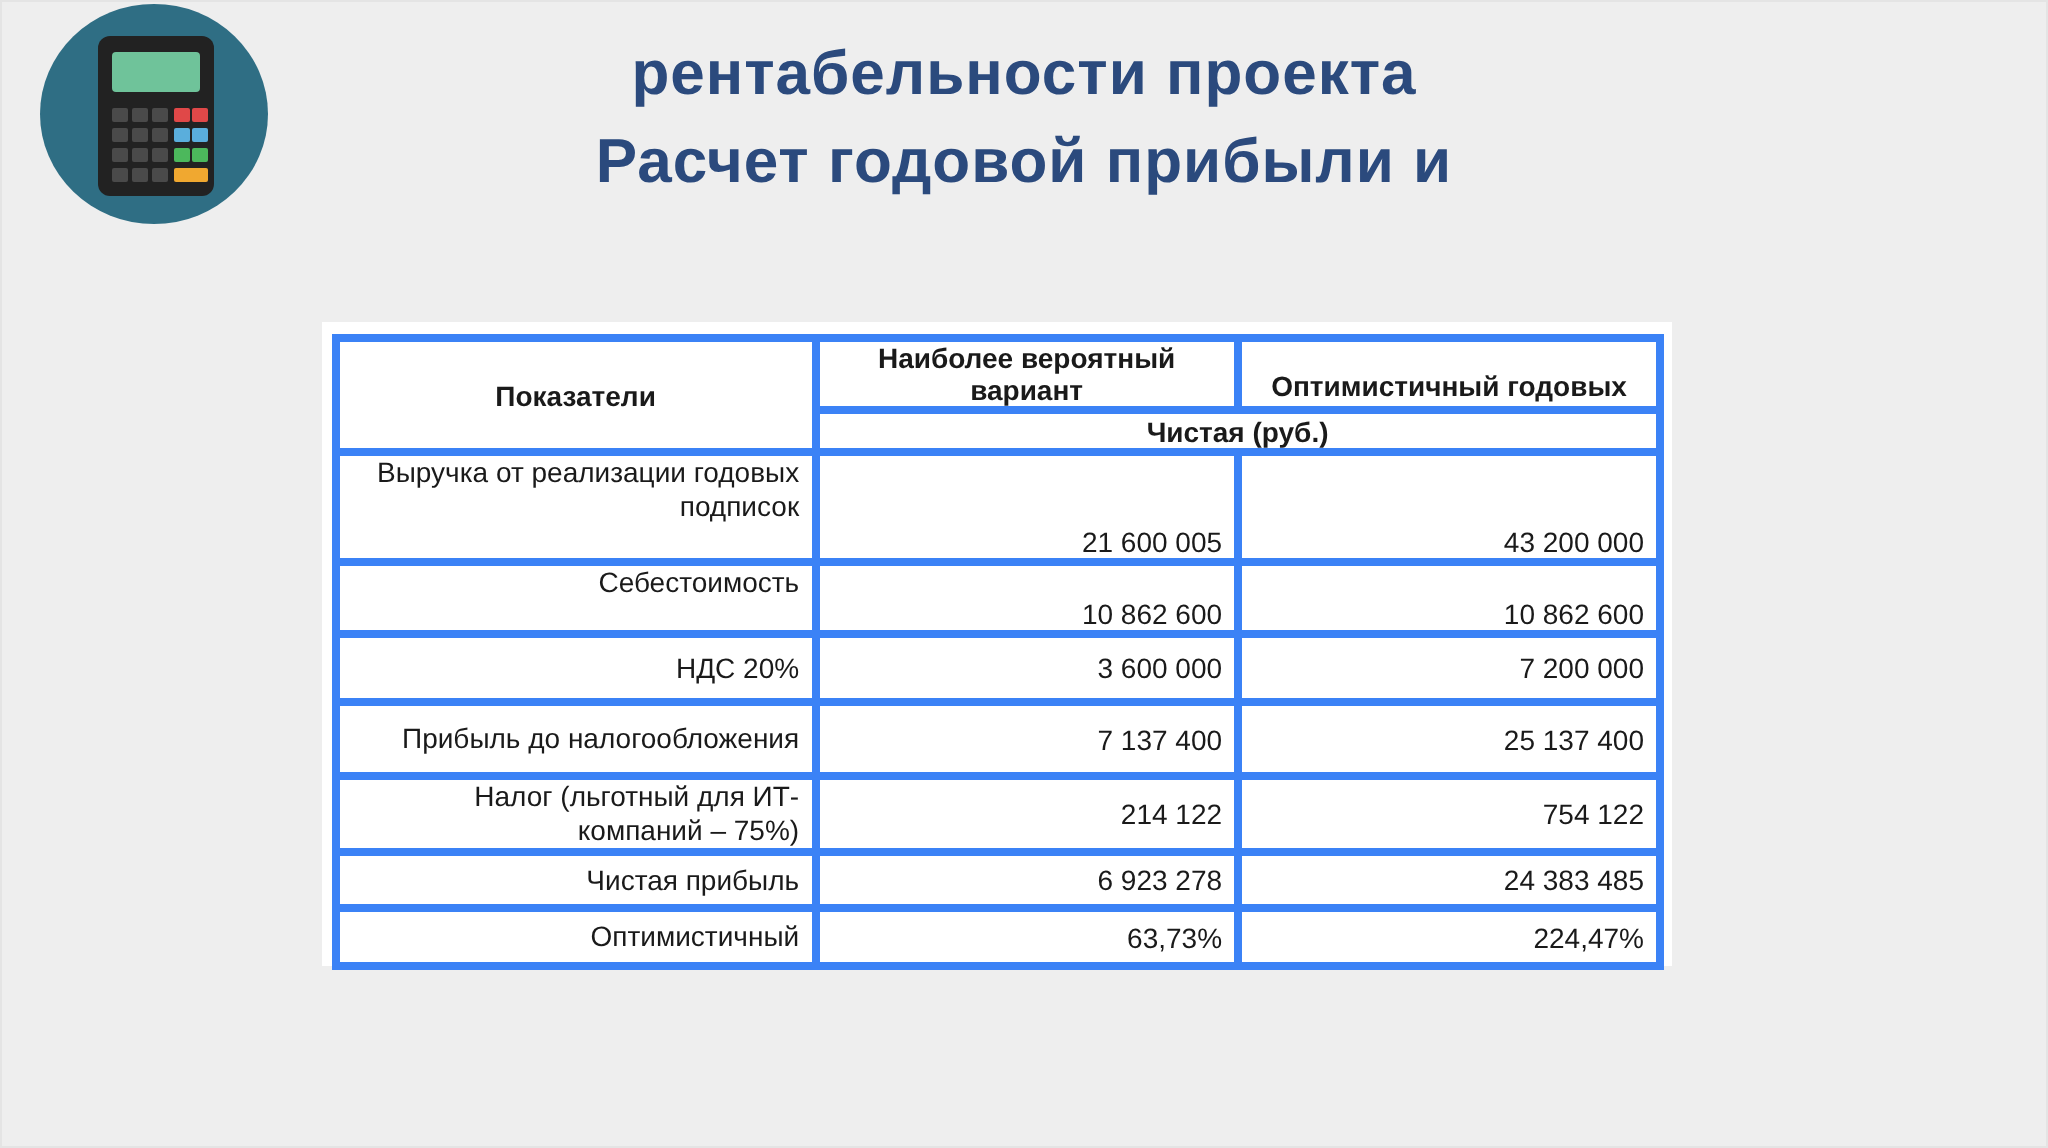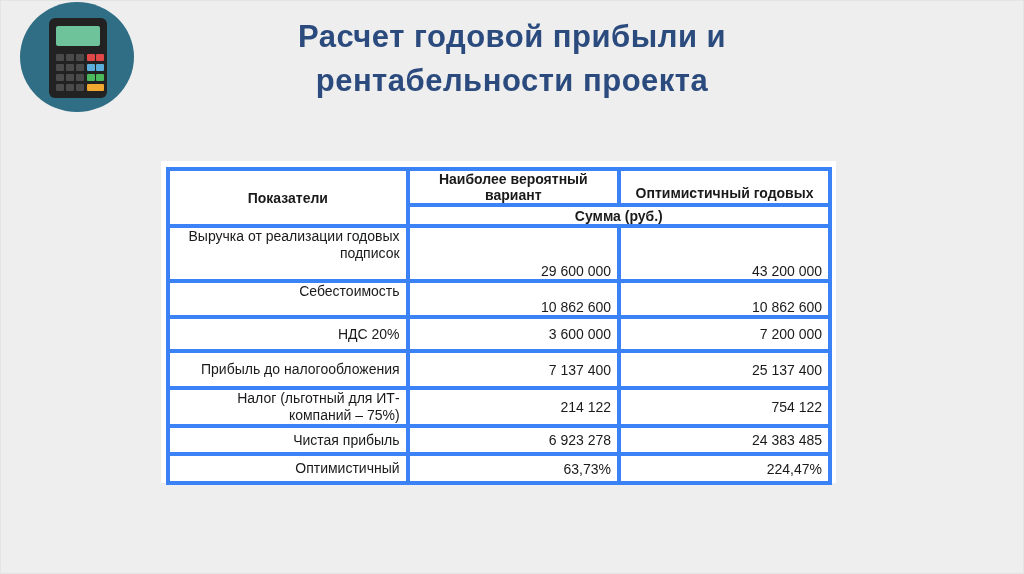--- a/index.html
+++ b/index.html
@@ -75,44 +75,44 @@
     <div class="calc-key" style="left:47px;top:36px;background:#e04848"></div>
     <div class="calc-key" style="left:38px;top:46px;background:#5aaedc"></div>
     <div class="calc-key" style="left:47px;top:46px;background:#5aaedc"></div>
     <div class="calc-key" style="left:38px;top:56px;background:#4cb85c"></div>
     <div class="calc-key" style="left:47px;top:56px;background:#4cb85c"></div>
     <div class="calc-key" style="left:38px;top:66px;width:17px;background:#f0a830"></div>
   </div>
 </div>
 
 <div class="title">
+  <div>рентабельности проекта</div>
   <div>Расчет годовой прибыли и</div>
-  <div>рентабельности проекта</div>
 </div>
 
 <div class="panel"></div>
 
 <table class="data">
   <colgroup>
     <col style="width:241px">
     <col style="width:213px">
     <col style="width:212px">
   </colgroup>
   <tbody>
       <tr style="height:35px">
     <th rowspan="2">Показатели</th>
     <th style="line-height:16px">Наиболее вероятный вариант</th>
     <th style="vertical-align:bottom;padding-bottom:2px">Оптимистичный годовых</th>
   </tr>
   <tr style="height:21px">
-    <th colspan="2">Сумма (руб.)</th>
+    <th colspan="2">Чистая (руб.)</th>
   </tr>
   <tr style="height:55px">
     <td class="label">Выручка от реализации годовых подписок</td>
-    <td class="num">29 600 000</td>
+    <td class="num">21 600 005</td>
     <td class="num">43 200 000</td>
   </tr>
   <tr style="height:36px">
     <td class="label">Себестоимость</td>
     <td class="num">10 862 600</td>
     <td class="num">10 862 600</td>
   </tr>
   <tr style="height:34px">
     <td class="label mid">НДС 20%</td>
     <td class="num mid">3 600 000</td>

